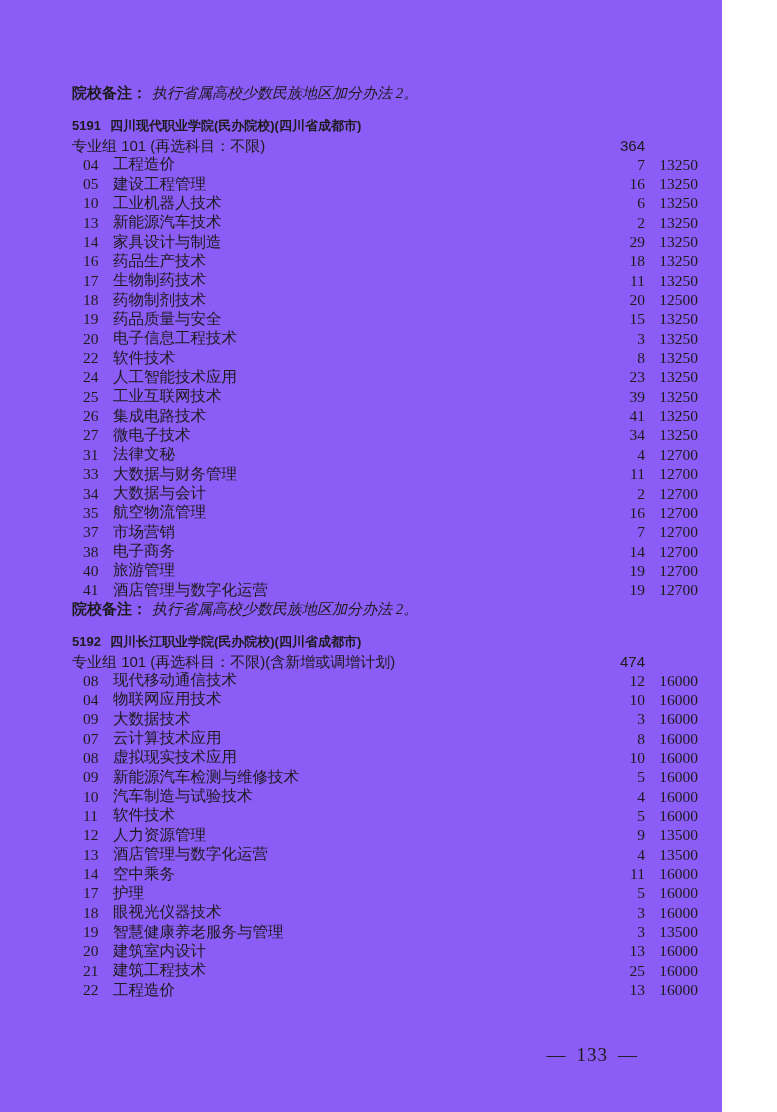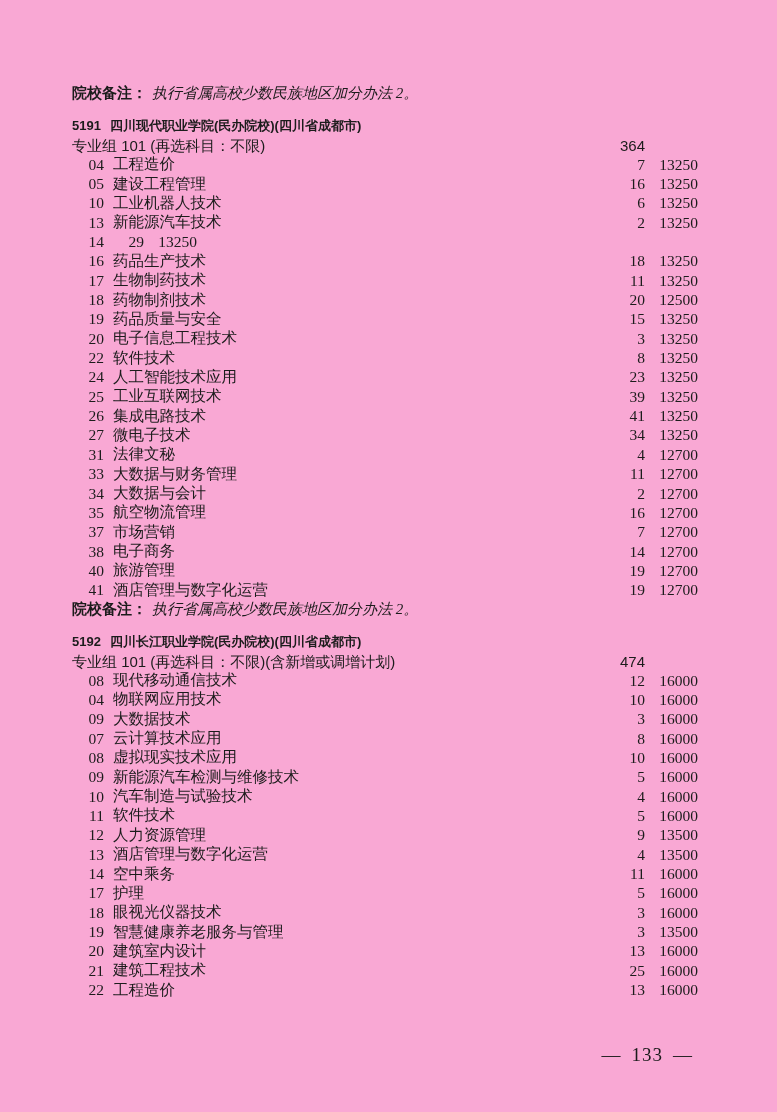--- a/index.html
+++ b/index.html
@@ -1,18 +1,18 @@
 <!DOCTYPE html>
 <html><head>
 <meta charset="utf-8">
 <style>
   html,body { margin:0; padding:0; background:#ffffff; }
   .page {
-    position:relative; width:777px; height:1112px;
-    background:#f9a8d4; color:#1c1c1c; overflow:hidden;
+    position:relative; width:722px; height:1112px;
+    background:#8b5cf6; color:#1c1c1c; overflow:hidden;
     font-family:"Liberation Serif", serif;
   }
   .content { position:absolute; left:72px; top:84px; width:640px; }
 
   .note { margin:0 0 14px 0; font-style:italic; font-size:15px; line-height:17px; white-space:nowrap; }
   .note-label {
     font-style:normal; font-weight:bold; font-size:15px;
     font-family:"Liberation Sans", sans-serif; margin-right:5px;
   }
 
@@ -29,21 +29,21 @@
   }
   .group-label { flex:1; white-space:nowrap; }
   .group-total { width:40px; text-align:right; }
   .fee-spacer { width:67px; }
 
   .rows { }
   .row {
     display:flex; align-items:center; height:19.35px;
     font-size:15.5px; padding-left:11px;
   }
-  .m-code { width:21px; text-align:right; }
+  .m-code { width:21px; text-align:left; }
   .m-name { flex:1; margin-left:9px; white-space:nowrap; }
   .m-count { width:40px; text-align:right; }
   .m-fee { width:67px; text-align:center; }
   .sec-block { margin-top:1px; }
 
   .page-number {
     position:absolute; top:1044px; right:74px;
     font-size:19px; letter-spacing:1px; white-space:nowrap;text-align:center;
   }
   .page-number .dash { margin:0 10px; }
@@ -91,20 +91,21 @@
 
   <div class="row">
     <span class="m-code">13</span>
     <span class="m-name">新能源汽车技术</span>
     <span class="m-count">2</span>
     <span class="m-fee">13250</span>
   </div>
 
   <div class="row">
     <span class="m-code">14</span>
+    <span class="m-name">家具设计与制造</span>
     <span class="m-count">29</span>
     <span class="m-fee">13250</span>
   </div>
 
   <div class="row">
     <span class="m-code">16</span>
     <span class="m-name">药品生产技术</span>
     <span class="m-count">18</span>
     <span class="m-fee">13250</span>
   </div>

